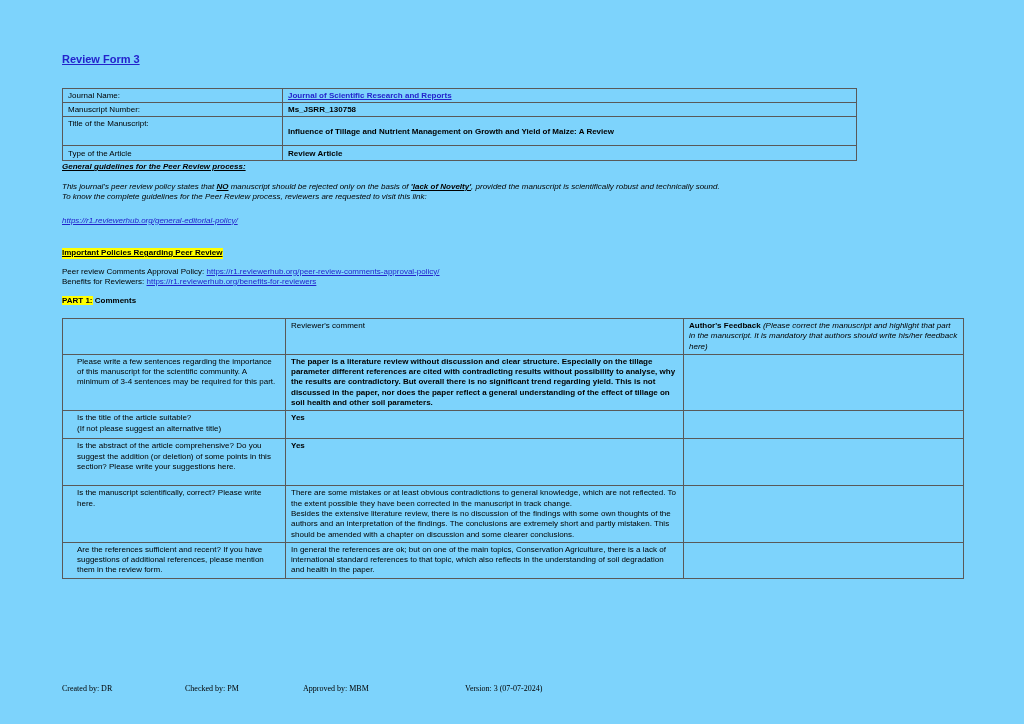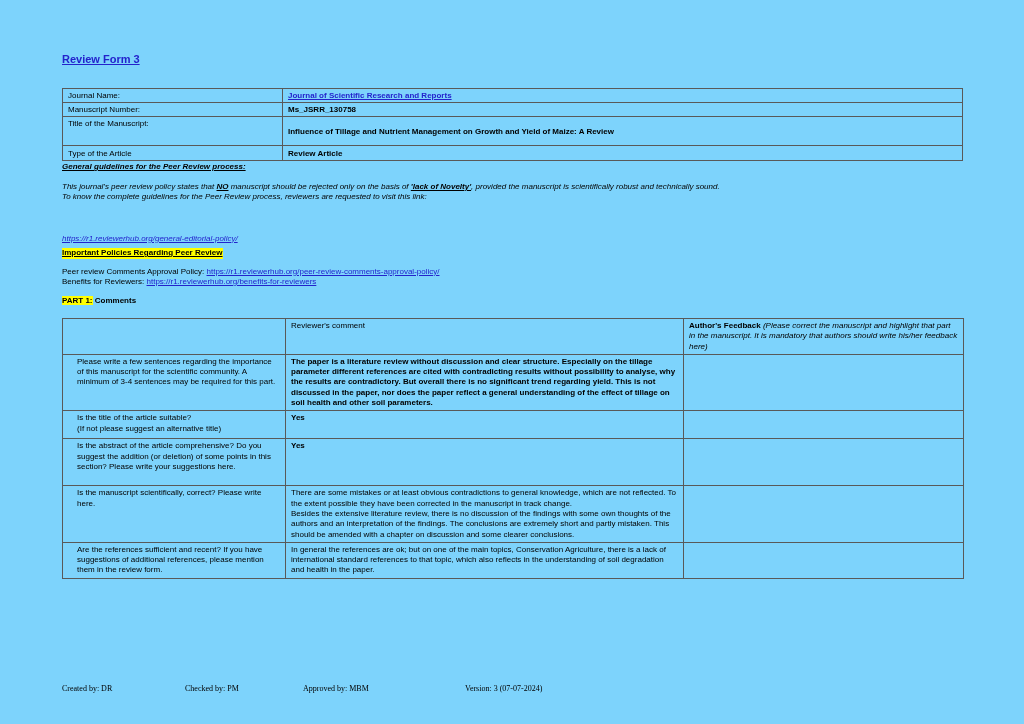--- a/index.html
+++ b/index.html
@@ -18,21 +18,21 @@
     left: 62px; top: 53px;
     font-size: 11px;
     font-weight: bold;
     color: #2323cc;
     text-decoration: underline;
   }
   
   .meta-table {
     position: absolute;
     left: 62px; top: 88px;
-    width: 901px;
+    width: 795px;
     border-collapse: collapse;
     table-layout: fixed;
     font-size: 8px;
   }
   .meta-table td {
     border: 1px solid #595959;
     padding: 2px 5px;
     vertical-align: middle;
   }
   .meta-table col.c-label { width: 220px; }
@@ -51,21 +51,21 @@
   .sec-guidelines { top: 162px; font-style: italic; }
   .sec-policies   { top: 248px; }
   .sec-heading {
     font-size: 8px;
     font-weight: bold;
     text-decoration: underline;
     display: inline-block;
   }
   .hl { background: #ffff00; }
   .sec-guidelines .para { margin-top: 9px; }
-  .sec-guidelines .plink { margin-top: 31px; display: inline-block; }
+  .sec-guidelines .plink { margin-top: 13px; display: inline-block; }
   .seg-strong { font-weight: bold; text-decoration: underline; }
   .sec-policies .pline { margin-top: 0; }
   .sec-policies .pline.first { margin-top: 8px; }
   
   .part1-heading {
     position: absolute;
     left: 62px; top: 296px;
     font-size: 8px;
     font-weight: bold;
   }

